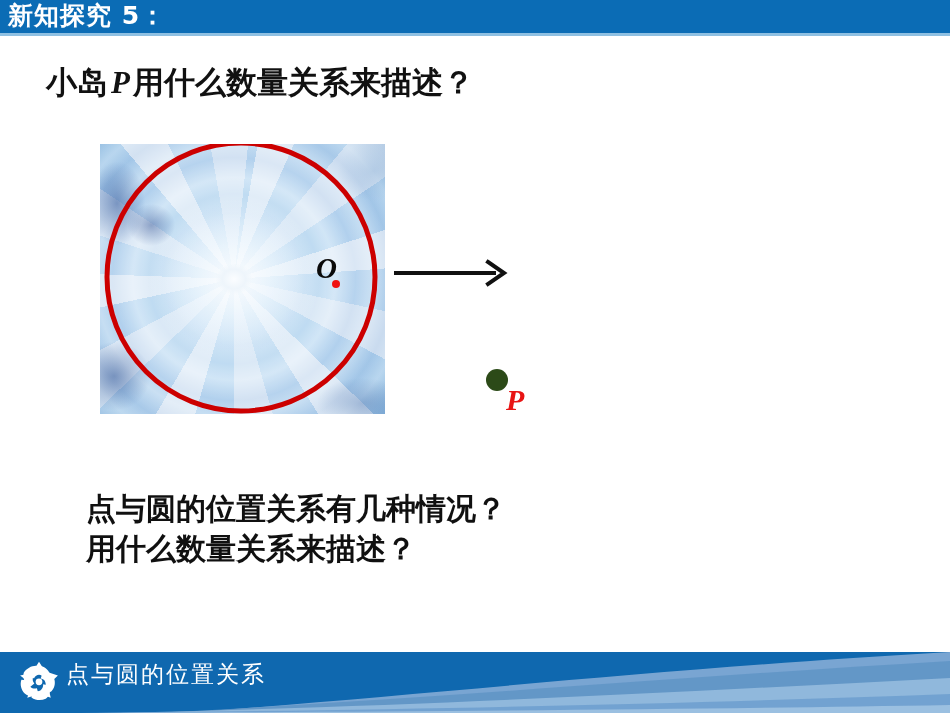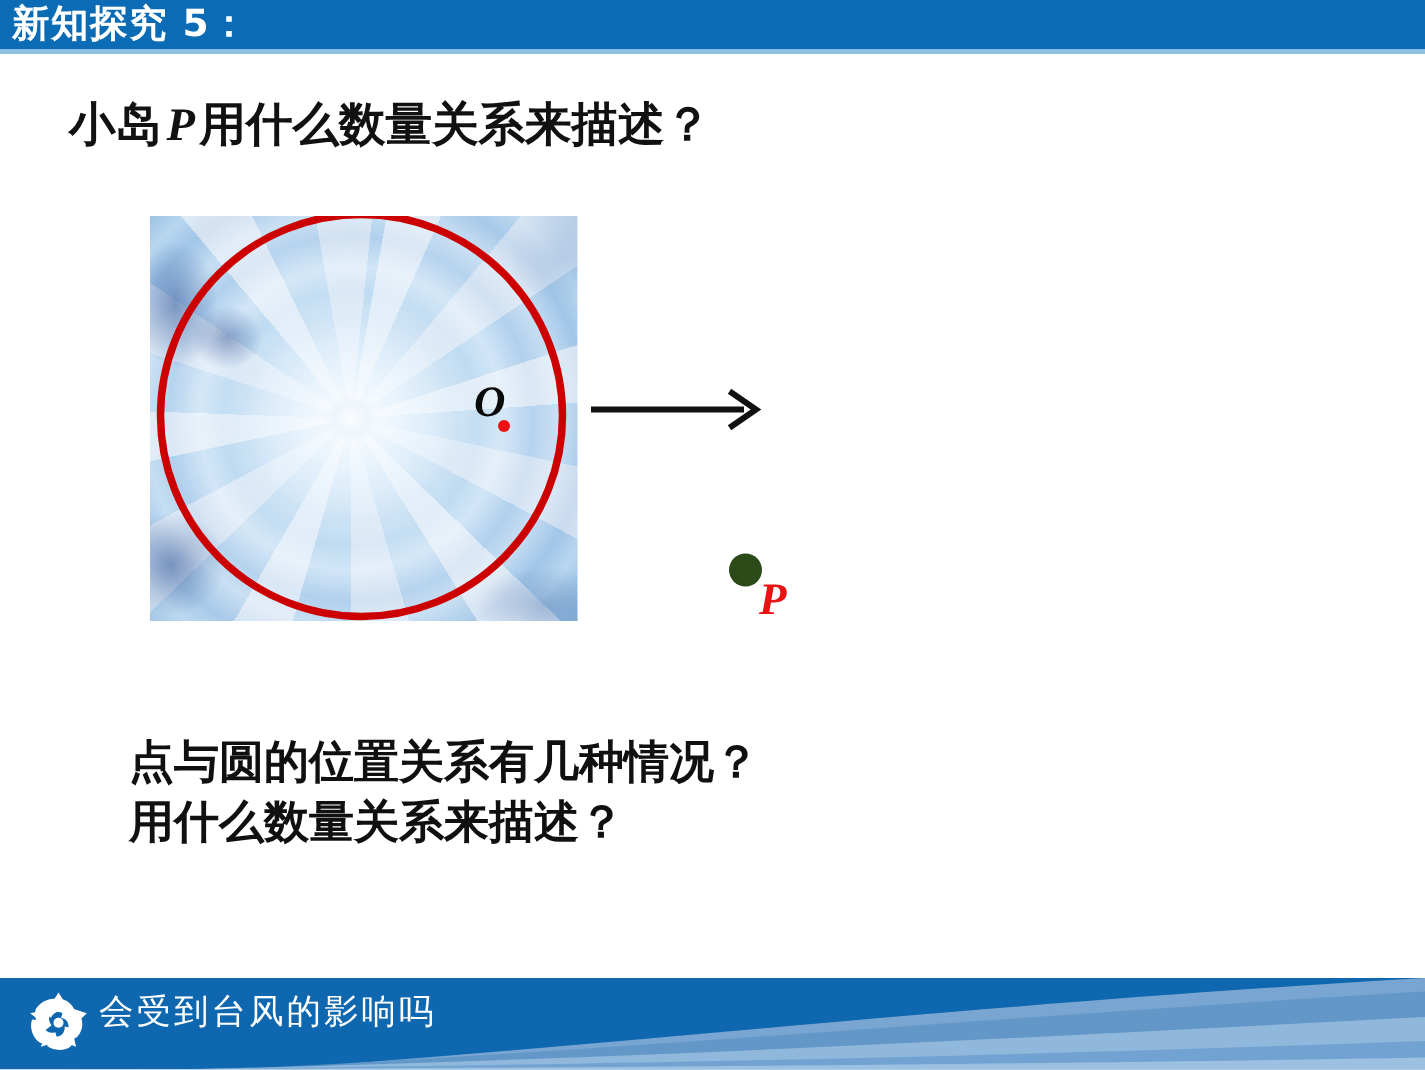--- a/index.html
+++ b/index.html
@@ -254,13 +254,13 @@
     <path d="M5 37 L28 32 L22 46 L32 58 Z"></path>
     <path d="M50 14 C62 14 72 22 76 33 L62 44 C59 38 55 35 50 35 C45 35 41 38 38 44 L24 33 C28 22 38 14 50 14 Z"></path>
     <path d="M86 44 C90 55 87 68 78 76 L62 68 C66 63 67 58 65 53 C64 48 60 45 54 44 L60 27 C71 29 82 34 86 44 Z"></path>
     <path d="M66 92 C55 97 42 96 32 89 L38 72 C44 75 49 75 54 72 C58 69 60 65 60 58 L78 62 C77 74 75 87 66 92 Z"></path>
     <path d="M16 80 C8 72 4 59 8 47 L26 49 C25 55 26 60 30 64 C34 68 39 69 45 67 L50 85 C38 88 24 88 16 80 Z"></path>
     <path d="M14 30 C21 20 33 13 45 14 L48 32 C42 33 38 36 36 41 C34 46 35 51 39 56 L25 67 C17 58 10 41 14 30 Z"></path>
     <circle cx="50" cy="52" r="8"></circle>
   </g>
 </svg>
 
-<div id="footer-title">会受到台风的影响吗</div>
+<div id="footer-title">点与圆的位置关系</div>
 
 </body></html>

